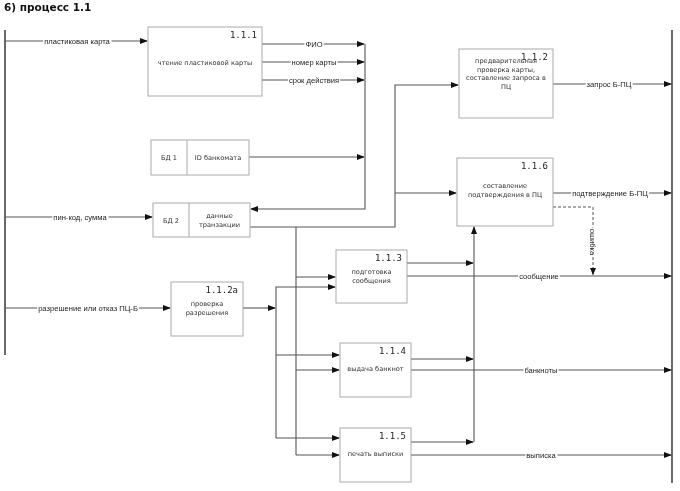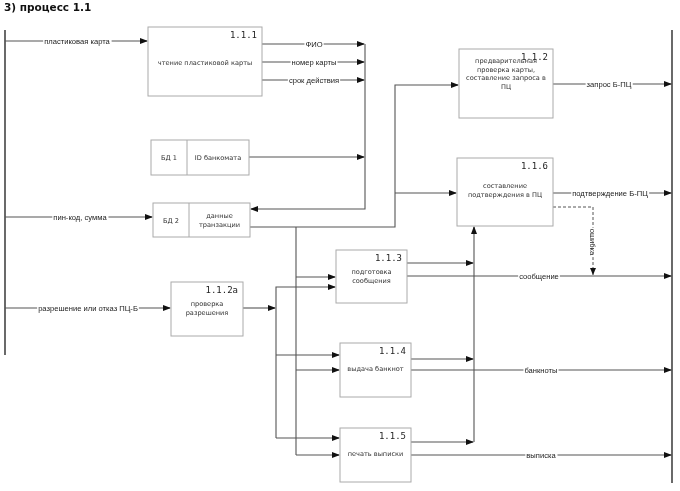--- a/index.html
+++ b/index.html
@@ -11,21 +11,21 @@
   .dash { stroke: #555; stroke-width: 1; fill: none; stroke-dasharray: 3 2; }
   .box { fill: #fff; stroke: #aaa; stroke-width: 1; }
   .num { font-family: "DejaVu Sans Mono", monospace; font-size: 9px; fill: #222; }
   .txt { font-family: "DejaVu Sans", sans-serif; font-size: 6.6px; fill: #333; }
   .lbl { font-family: "Liberation Sans", sans-serif; font-size: 7.6px; fill: #222; }
   .lblbg { fill: #fff; }
 </style>
 </head>
 <body>
 
-<div id="title">3) процесс 1.1</div>
+<div id="title">6) процесс 1.1</div>
 
 <svg width="680" height="491" viewBox="0 0 680 491">
   <defs>
     <marker id="arr" markerWidth="8" markerHeight="6" refX="7" refY="3" orient="auto" markerUnits="userSpaceOnUse">
       <path d="M0,0 L8,3 L0,6 z" fill="#111"></path>
     </marker>
   </defs>
 
   <line class="border" x1="5" y1="30" x2="5" y2="355"></line>
   <line class="border" x1="672" y1="30" x2="672" y2="483"></line>

